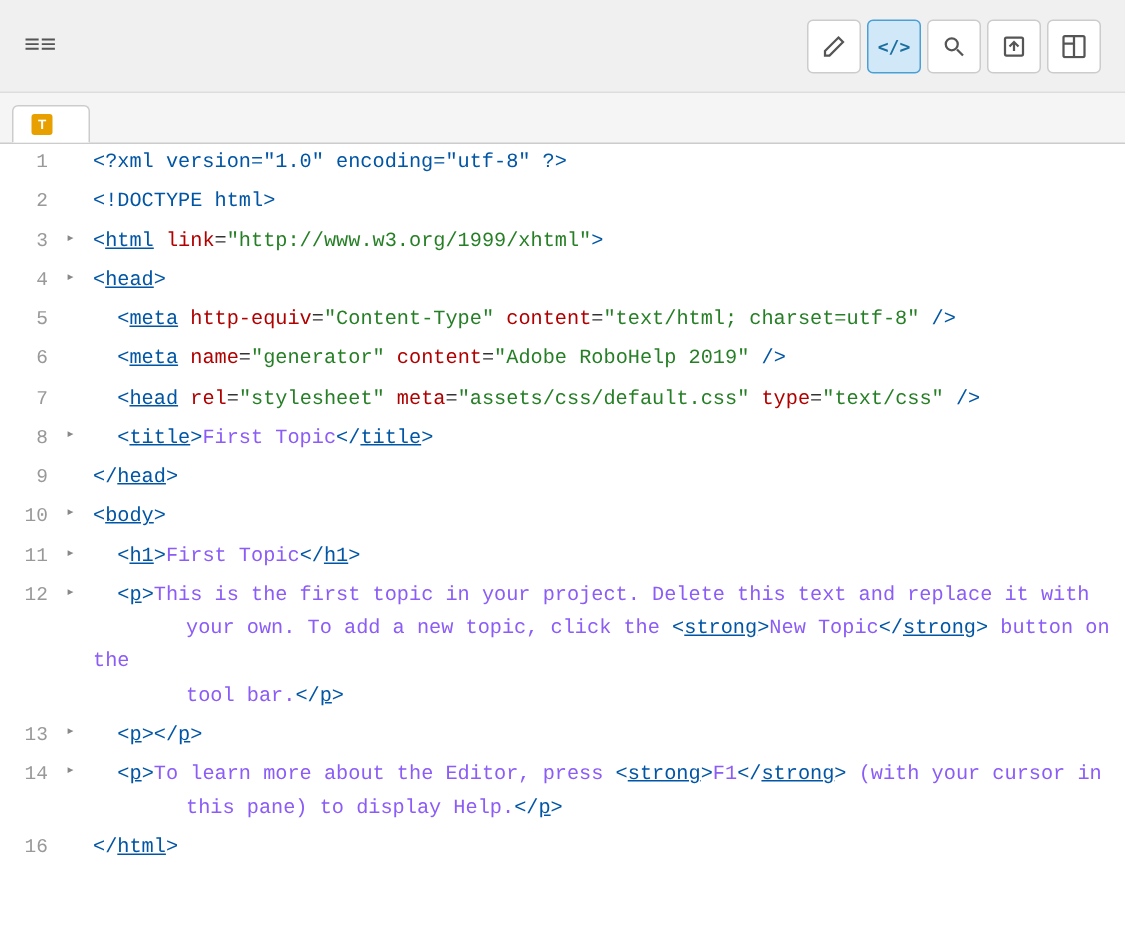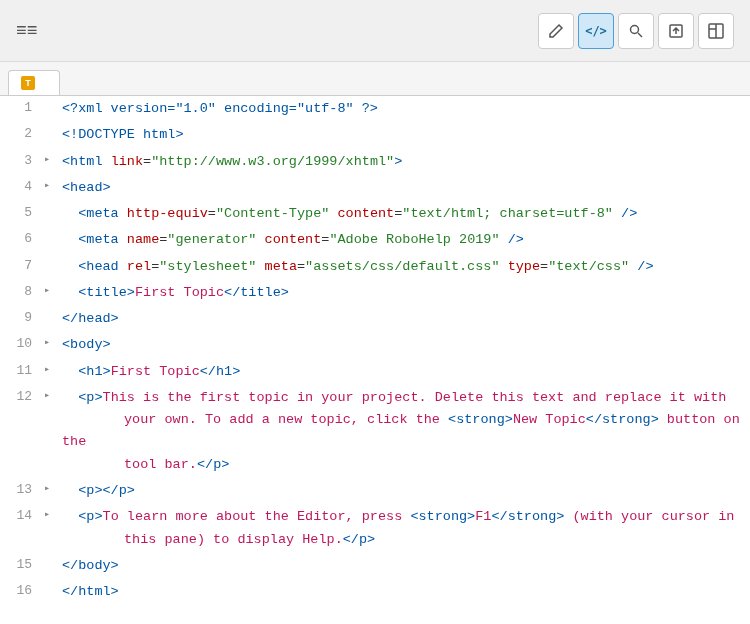--- a/index.html
+++ b/index.html
@@ -135,24 +135,24 @@
       font-family: 'Courier New', Courier, monospace;
       font-size: 13.5px;
       line-height: 1.65;
       white-space: pre-wrap;
       word-break: break-all;
       padding: 2px 8px 2px 0;
       color: #333;
     }
 
     
-    .tag { color: #0055a5; }
+    .tag { color: #0055a5; text-decoration: underline; }
     .attr-name { color: #b00000; }
     .attr-value { color: #267f26; }
-    .text-content { color: #be185d; }
+    .text-content { color: #8b5cf6; }
     .punct { color: #0055a5; }
 
     .fold-arrow {
       font-size: 10px;
       color: #888;
       cursor: pointer;
     }
   </style>
 </head>
 <body>
@@ -284,23 +284,18 @@
         <div class="code-line">  <span class="punct">&lt;</span><span class="tag">p</span><span class="punct">&gt;&lt;/</span><span class="tag">p</span><span class="punct">&gt;</span></div>
       </div>
       <div class="code-row">
         <div class="line-num">14</div>
         <div class="gutter">
           <span class="fold-arrow">▸</span>
         </div>
         <div class="code-line">  <span class="punct">&lt;</span><span class="tag">p</span><span class="punct">&gt;</span><span class="text-content">To learn more about the Editor, press </span><span class="punct">&lt;</span><span class="tag">strong</span><span class="punct">&gt;</span><span class="text-content">F1</span><span class="punct">&lt;/</span><span class="tag">strong</span><span class="punct">&gt;</span><span class="text-content"> (with your cursor in</span><br><span style="display:inline-block;width:62px"></span><span class="text-content">this pane) to display Help.</span><span class="punct">&lt;/</span><span class="tag">p</span><span class="punct">&gt;</span></div>
       </div>
       <div class="code-row">
-        <div class="line-num">15</div>
-        <div class="gutter"></div>
-        <div class="code-line"><span class="punct">&lt;/</span><span class="tag">body</span><span class="punct">&gt;</span></div>
-      </div>
-      <div class="code-row">
         <div class="line-num">16</div>
         <div class="gutter"></div>
         <div class="code-line"><span class="punct">&lt;/</span><span class="tag">html</span><span class="punct">&gt;</span></div>
       </div>
     </div>
 </div>
 
 </body></html>

